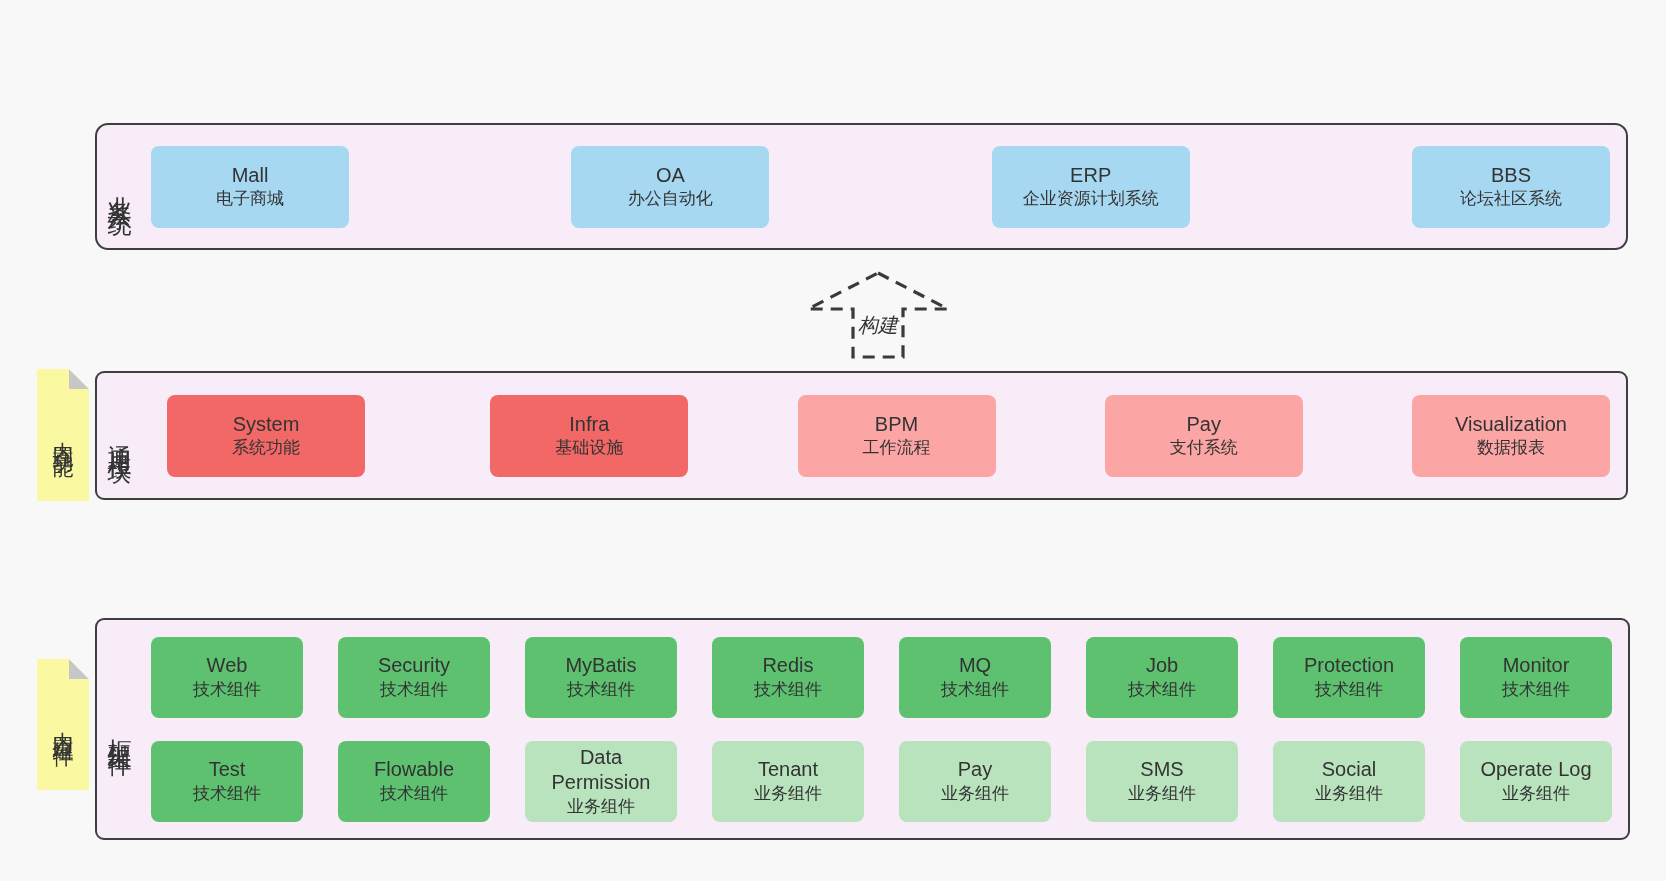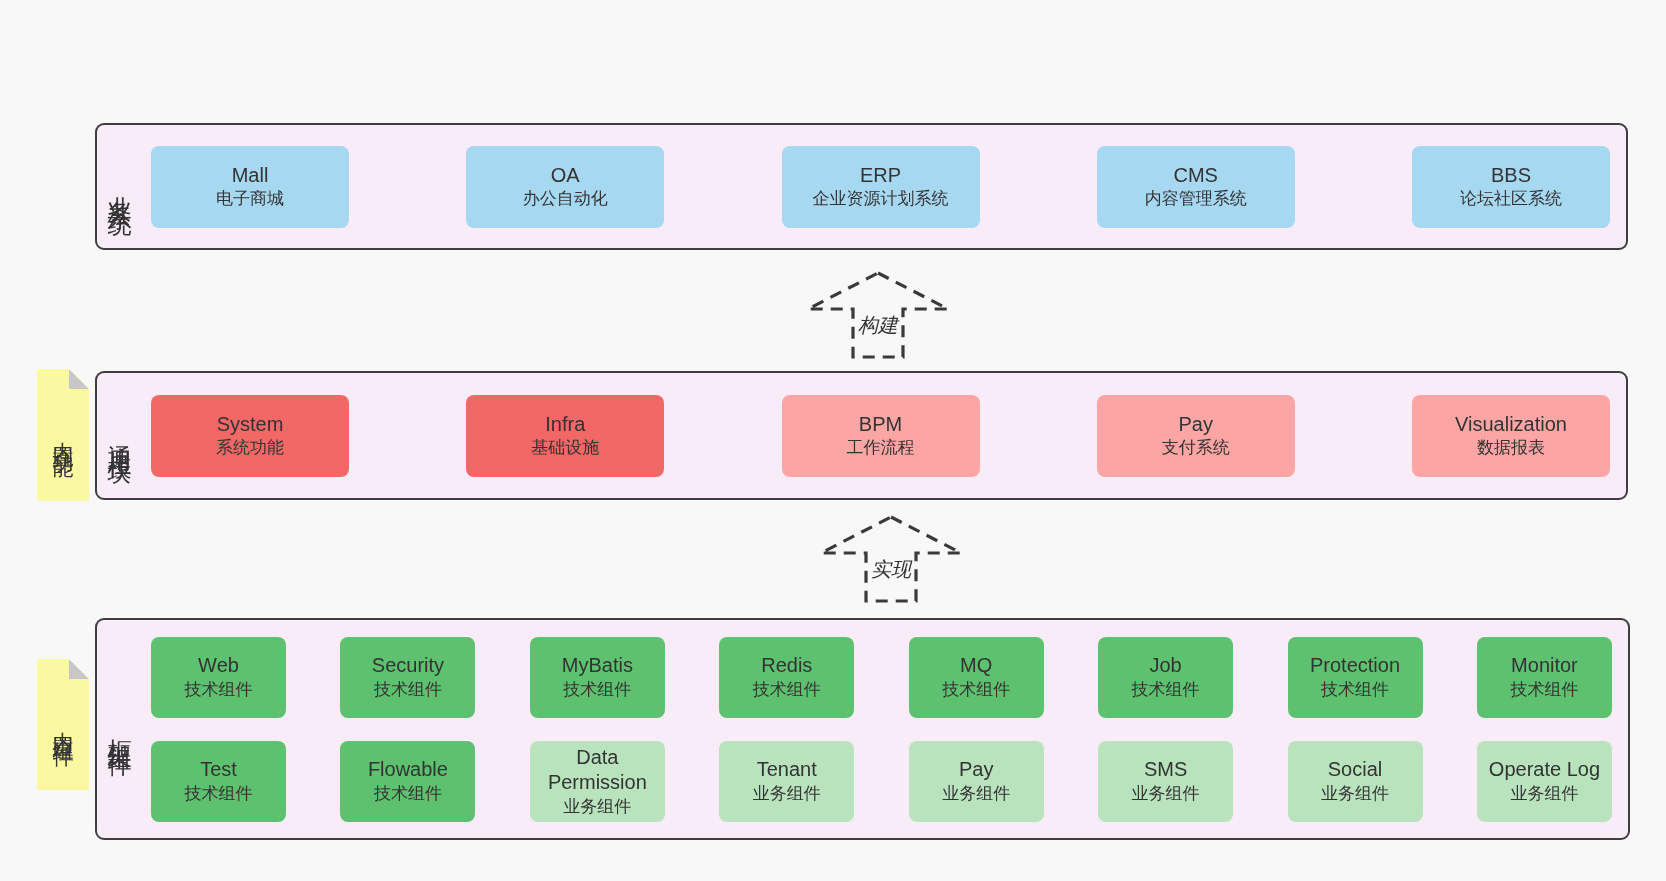--- a/index.html
+++ b/index.html
@@ -7,21 +7,21 @@
     position:relative; width:1666px; height:881px;
     background:#f8f8f8; overflow:hidden;
     font-family:"Liberation Sans", sans-serif; color:#333;
   }
   
   .layer {
     position:absolute; left:95px; width:1533px; box-sizing:border-box;
     background:#f7ecf7; border:2px solid #3e3e3e; border-radius:9px;
     display:flex; align-items:stretch; z-index:2;
   }
-  .layer-business   { top:123px; height:127px; }
+  .layer-business   { top:123px; height:127px;border-radius:13px; }
   .layer-modules    { top:371px; height:129px; }
   .layer-components { top:618px; height:222px; width:1535px; }
 
   .vlabel {
     width:46px; display:flex; align-items:center; justify-content:center;
     font-size:24px; color:#333; flex:none;
   }
   .vtext { writing-mode:vertical-lr; text-orientation:upright; letter-spacing:5px; line-height:1.05; }
 
   .boxes {
@@ -36,23 +36,23 @@
 
   
   .box {
     border-radius:8px; box-sizing:border-box; padding:2px 6px;
     display:flex; flex-direction:column; align-items:center; justify-content:center;
     text-align:center; line-height:1.28;
   }
   .box .bname { font-size:20px; }
   .box .bdesc { font-size:17px; }
   .box-6 { width:198px; height:82px; }
-  .box-8 { width:135px; height:81px; }
+  .box-8 { width:152px; height:81px; }
   .blue       { background:#a7d8f2; }
-  .red        { background:#f16866; }
+  .red        { background:#f16866;margin-left:16px; }
   .pink       { background:#fca5a5; }
   .green      { background:#5dc16f; }
   .lightgreen { background:#b8e3bc; }
 
   
   .sticky {
     position:absolute; left:37px; width:52px; z-index:1;
     background:#faf8a0;
     display:flex; align-items:center; justify-content:center;
     font-size:21px; color:#333;
@@ -101,24 +101,20 @@
       </div>
       <div class="box box-6 blue">
         <div class="bname">OA</div>
         <div class="bdesc">办公自动化</div>
       </div>
       <div class="box box-6 blue">
         <div class="bname">ERP</div>
         <div class="bdesc">企业资源计划系统</div>
       </div>
       <div class="box box-6 blue">
-        <div class="bname">CMS</div>
-        <div class="bdesc">内容管理系统</div>
-      </div>
-      <div class="box box-6 blue">
         <div class="bname">BBS</div>
         <div class="bdesc">论坛社区系统</div>
       </div>
     </div>
   </div>
 
   <div class="arrow arrow-build">
     <svg width="146" height="90" viewBox="0 0 146 90">
       <polygon points="73,3 143,39 98,39 98,87 48,87 48,39 3,39" fill="none" stroke="#3a3a3a" stroke-width="3.2" stroke-dasharray="12 8"></polygon>
     </svg>
@@ -146,26 +142,20 @@
         <div class="bname">Pay</div>
         <div class="bdesc">支付系统</div>
       </div>
       <div class="box box-6 pink">
         <div class="bname">Visualization</div>
         <div class="bdesc">数据报表</div>
       </div>
     </div>
   </div>
 
-  <div class="arrow arrow-implement">
-    <svg width="146" height="90" viewBox="0 0 146 90">
-      <polygon points="73,3 143,39 98,39 98,87 48,87 48,39 3,39" fill="none" stroke="#3a3a3a" stroke-width="3.2" stroke-dasharray="12 8"></polygon>
-    </svg>
-    <span class="arrow-label">实现</span>
-  </div>
 
   <div class="layer layer-components">
     <div class="vlabel">
       <span class="vtext">框架组件</span>
     </div>
     <div class="rows">
       <div class="boxes-row">
         <div class="box box-8 green">
           <div class="bname">Web</div>
           <div class="bdesc">技术组件</div>

